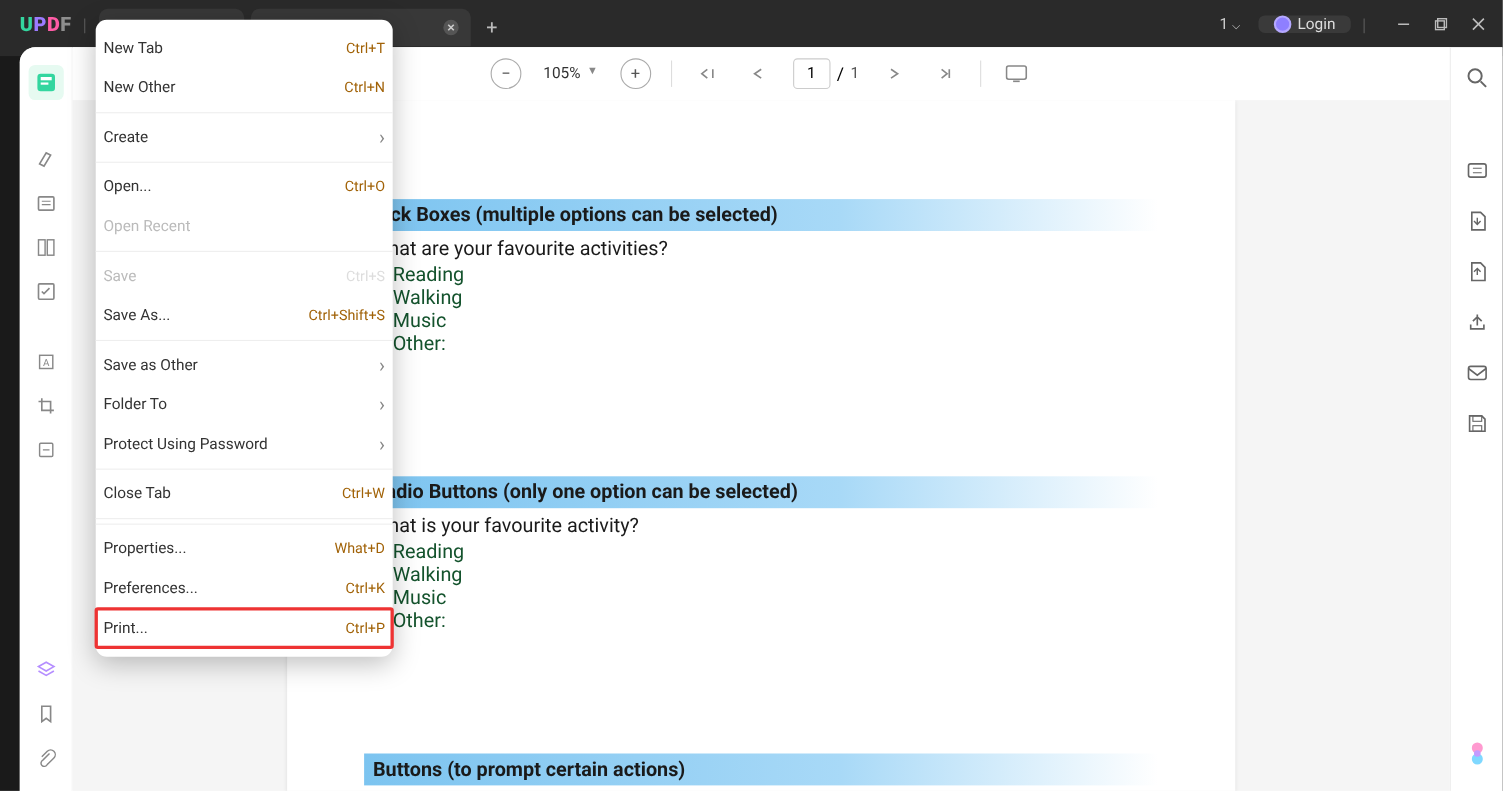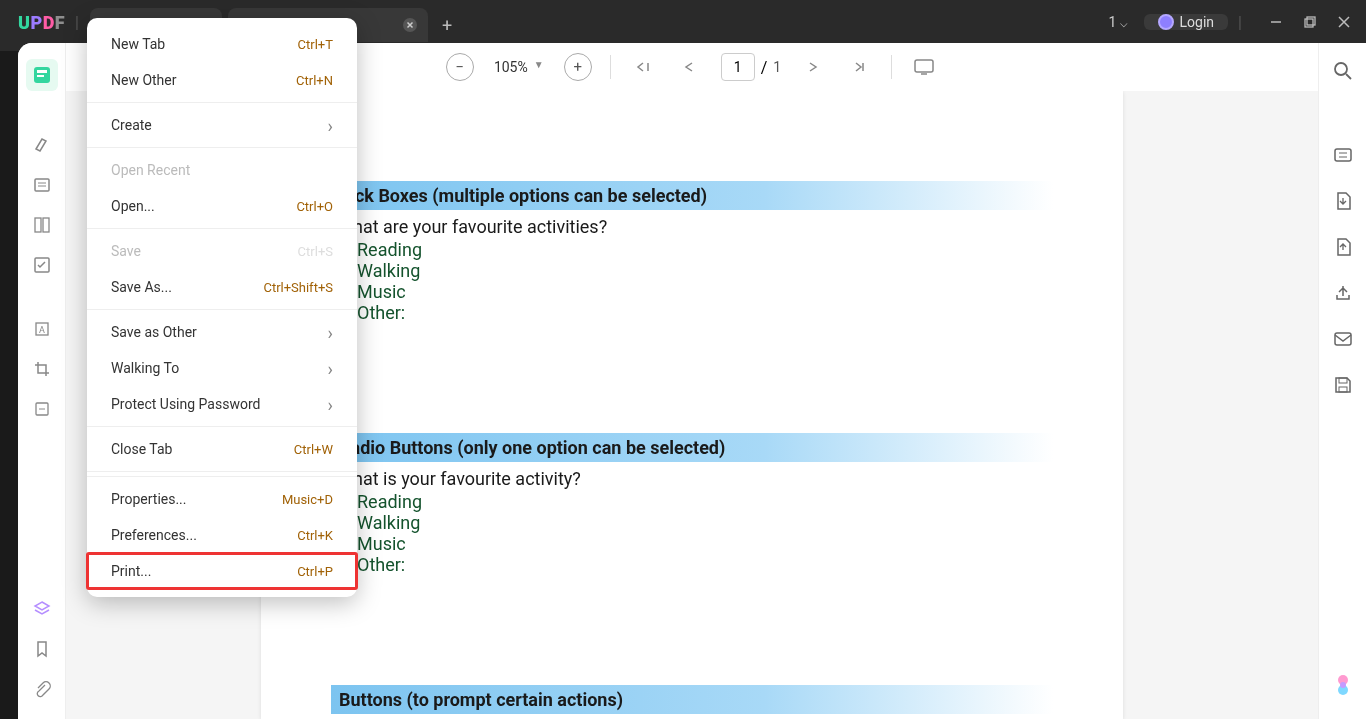--- a/index.html
+++ b/index.html
@@ -21,21 +21,21 @@
   .win-btn { width: 28px; height: 28px; display:flex; align-items:center; justify-content:center; color:#bbb; font-size:14px; }
   
   .main { position: absolute; top: 43px; left: 18px; right: 0; bottom: 0; background: #fff; border-radius: 14px 0 0 0; display: flex; }
   
   .left-sidebar { width: 48px; background: #fff; border-right: 1px solid #eee; display: flex; flex-direction: column; align-items: center; padding-top: 12px; border-radius: 14px 0 0 0; position: relative; }
   .sb-icon { width: 32px; height: 32px; margin: 4px 0; display: flex; align-items: center; justify-content: center; border-radius: 6px; color: #666; }
   .sb-icon.active { background: #e6faf1; }
   .sb-bottom { position: absolute; bottom: 10px; display: flex; flex-direction: column; align-items:center; }
   
   .dropdown { position: absolute; left: 87px; top: 18px; width: 270px; background: #fff; border-radius: 10px; box-shadow: 0 6px 24px rgba(0,0,0,0.25); padding: 8px 0; z-index: 100; font-size: 14px; }
-  .dd-item { height: 36px; display: flex; align-items: center; justify-content: space-between; padding: 0 24px; color: #333; }
+  .dd-item { height: 36px; display: flex; align-items: center; justify-content: space-between; padding: 0 7px; color: #333; }
   .dd-item.disabled { color: #bbb; }
   .dd-shortcut { color: #a16207; font-size: 13px; }
   .dd-item.disabled .dd-shortcut { color: #ddd; }
   .dd-sep { height: 1px; background: #eee; margin: 4px 0; }
   .dd-chevron { color: #888; font-size: 18px; }
   .dd-item.highlight { outline: 3px solid #e33; outline-offset: -2px; border-radius: 2px; }
   
   .content { flex: 1; background: #f5f5f5; position: relative; }
   .toolbar { height: 48px; display: flex; align-items: center; justify-content: center; gap: 18px; background: #fff; }
   .tb-btn { width: 28px; height: 28px; display:flex; align-items:center; justify-content:center; color:#555; border-radius:50%; }
@@ -343,59 +343,59 @@
     <div class="dd-item">
       <span>New Other</span>
       <span class="dd-shortcut">Ctrl+N</span>
     </div>
     <div class="dd-sep"></div>
     <div class="dd-item">
       <span>Create</span>
       <span class="dd-chevron">›</span>
     </div>
     <div class="dd-sep"></div>
+    <div class="dd-item">
+      <span>Open...</span>
+      <span class="dd-shortcut">Ctrl+O</span>
+    </div>
     <div class="dd-item disabled">
       <span>Open Recent</span>
-    </div>
-    <div class="dd-item">
-      <span>Open...</span>
-      <span class="dd-shortcut">Ctrl+O</span>
     </div>
     <div class="dd-sep"></div>
     <div class="dd-item disabled">
       <span>Save</span>
       <span class="dd-shortcut">Ctrl+S</span>
     </div>
     <div class="dd-item">
       <span>Save As...</span>
       <span class="dd-shortcut">Ctrl+Shift+S</span>
     </div>
     <div class="dd-sep"></div>
     <div class="dd-item">
       <span>Save as Other</span>
       <span class="dd-chevron">›</span>
     </div>
     <div class="dd-item">
-      <span>Walking To</span>
+      <span>Folder To</span>
       <span class="dd-chevron">›</span>
     </div>
     <div class="dd-item">
       <span>Protect Using Password</span>
       <span class="dd-chevron">›</span>
     </div>
     <div class="dd-sep"></div>
     <div class="dd-item">
       <span>Close Tab</span>
       <span class="dd-shortcut">Ctrl+W</span>
     </div>
     <div class="dd-sep"></div>
     <div class="dd-sep"></div>
     <div class="dd-item">
       <span>Properties...</span>
-      <span class="dd-shortcut">Music+D</span>
+      <span class="dd-shortcut">What+D</span>
     </div>
     <div class="dd-item">
       <span>Preferences...</span>
       <span class="dd-shortcut">Ctrl+K</span>
     </div>
     <div class="dd-item highlight">
       <span>Print...</span>
       <span class="dd-shortcut">Ctrl+P</span>
     </div>
   </div>

